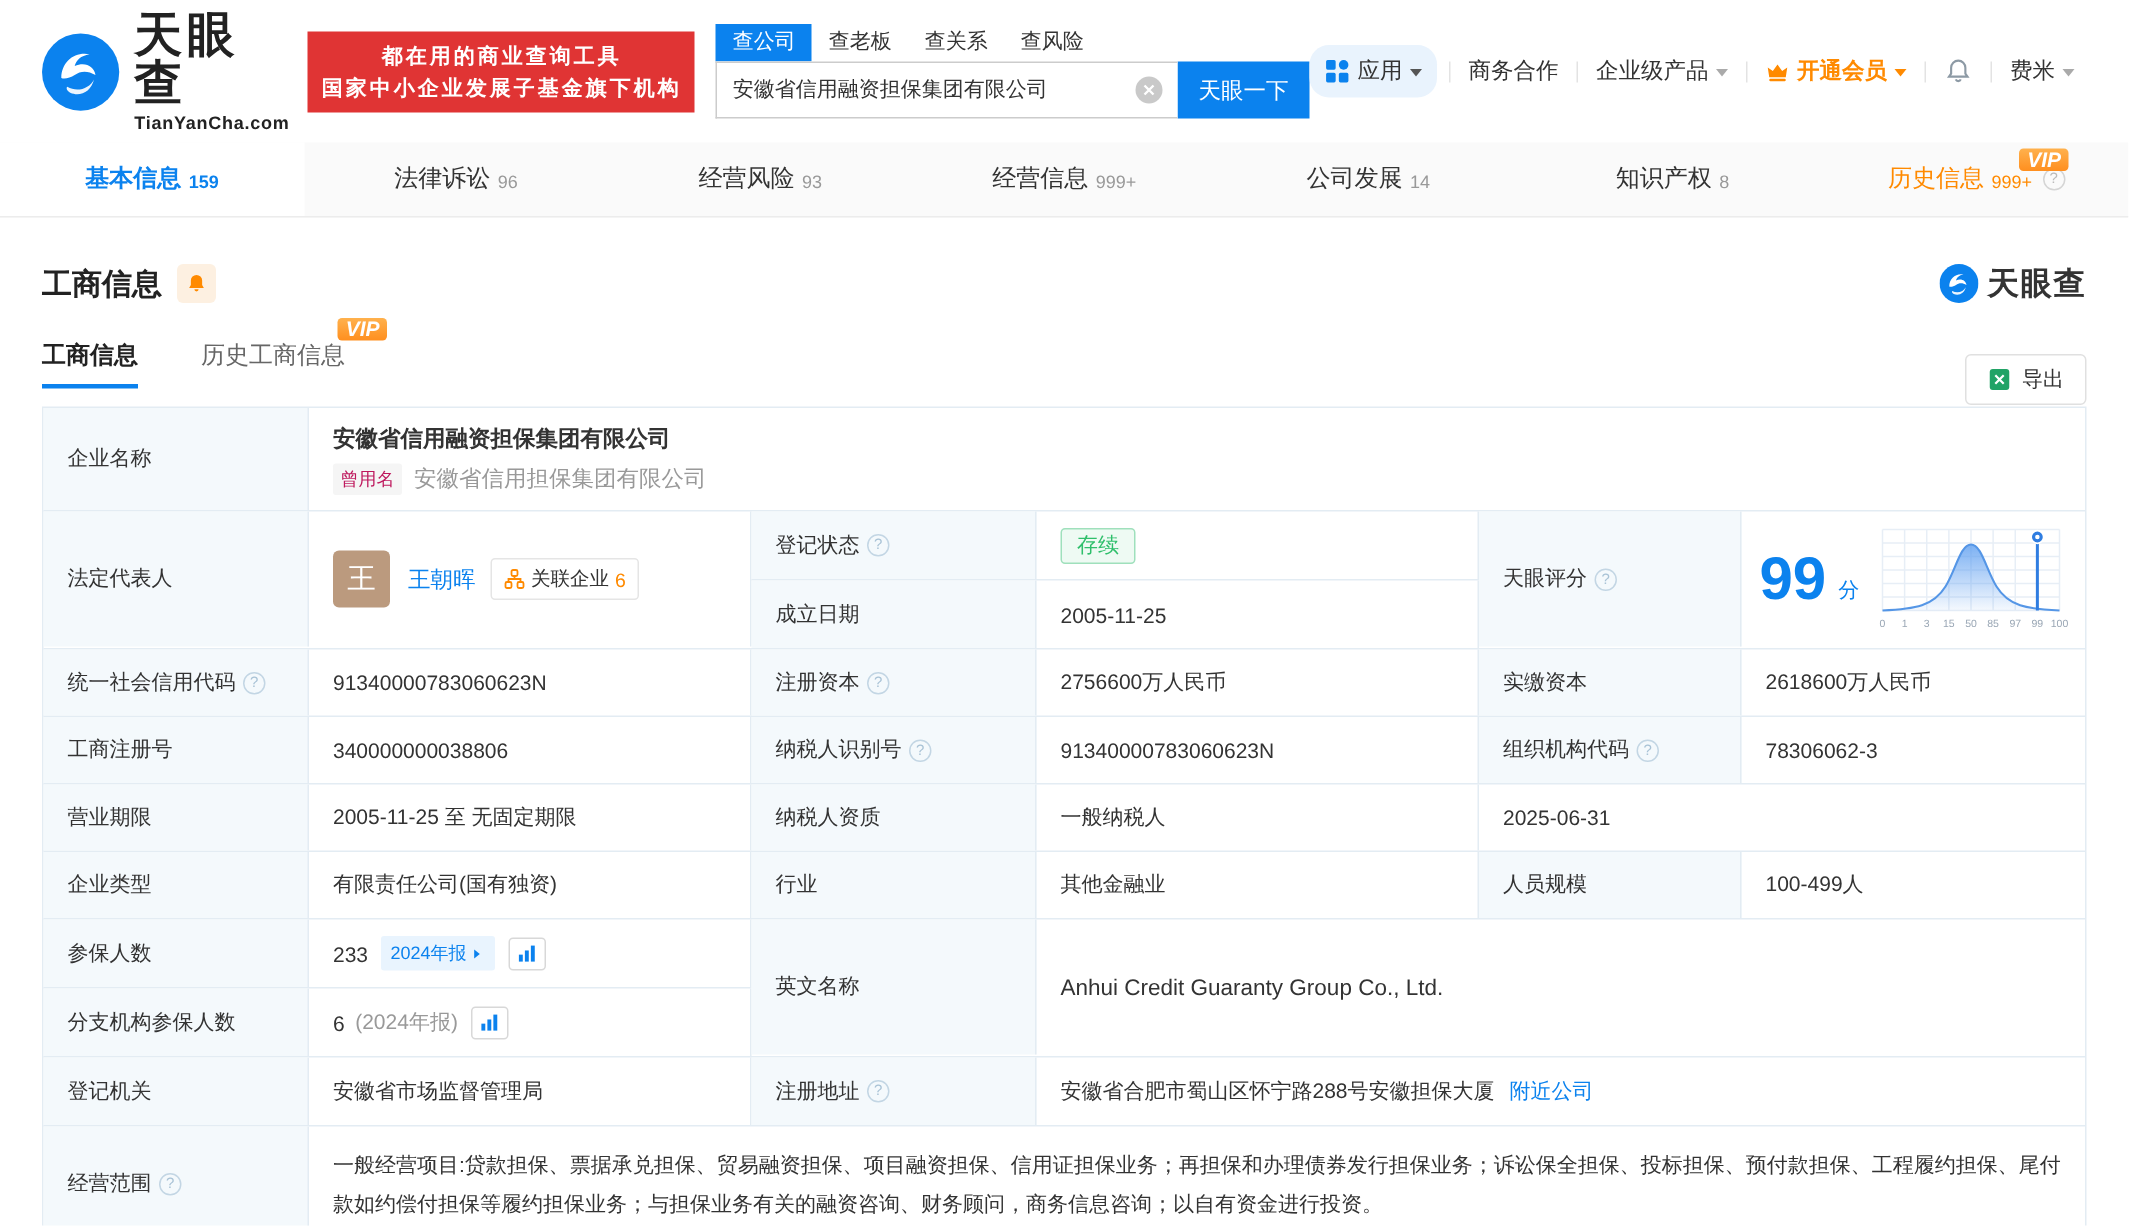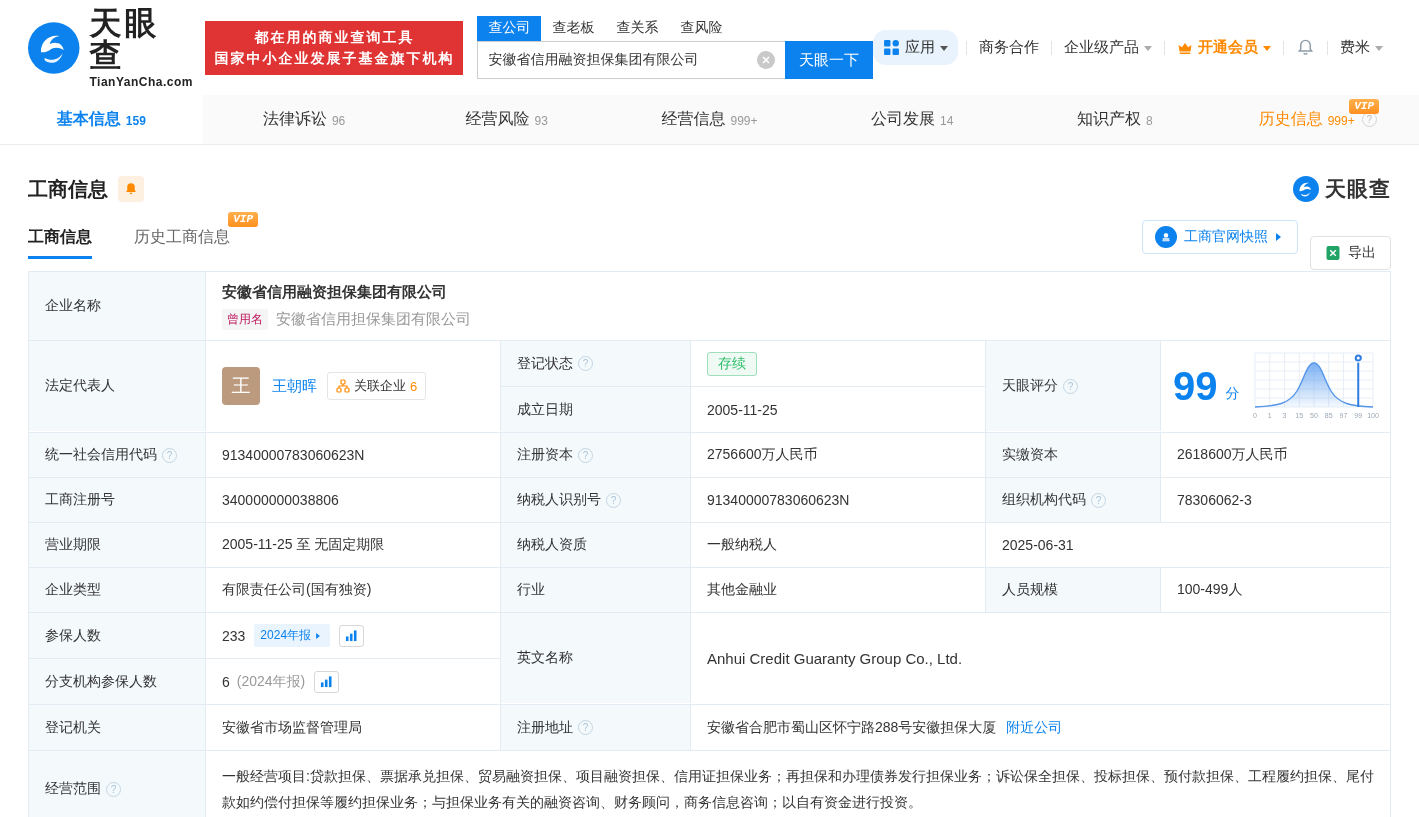--- a/index.html
+++ b/index.html
@@ -31,21 +31,21 @@
   .caret.orange { border-top-color:#ff8a00; }
 
   
   .tab-bar { height:50px; background:#fafafa; border-bottom:1px solid #ececec; display:flex; }
   .main-tab { flex:1; display:flex; align-items:center; justify-content:center; gap:5px; font-size:16px; color:#333; cursor:pointer; position:relative; }
   .main-tab .cnt { font-size:12px; color:#999; margin-top:3px; }
   .main-tab.active { background:#fff; color:#0b82ee; font-weight:bold; }
   .main-tab.active .cnt { color:#0b82ee; }
   .main-tab.orange { color:#ff8a00; }
   .main-tab.orange .cnt { color:#ff8a00; }
-  .vip-badge { background:linear-gradient(180deg,#ffb14d,#ff8f1f); color:#fff; font-size:11px; font-weight:bold; font-style:italic; padding:0 5px; height:15px; line-height:15px; border-radius:3px; display:inline-block;font-family:Liberation Mono, monospace; }
+  .vip-badge { background:linear-gradient(180deg,#ffb14d,#ff8f1f); color:#fff; font-size:14px; font-weight:bold; font-style:italic; padding:0 5px; height:15px; line-height:15px; border-radius:3px; display:inline-block; }
   .tab-vip { position:absolute; top:4px; right:40px; }
   .q-icon { width:15px; height:15px; border:1px solid #c3d6e4; border-radius:50%; color:#a9c3d6; font-size:10px; display:inline-flex; align-items:center; justify-content:center; flex:none; cursor:pointer; font-style:normal; font-weight:normal; }
   .q-icon::after { content:"?"; }
   .q-icon.gray { border-color:#d5d5d5; color:#bbb; margin-left:2px; }
 
   
   .content { padding:0 28px; background:#fff; }
   .section-head { margin-top:30px; display:flex; align-items:center; height:28px; }
   .section-title { font-size:20px; font-weight:bold; color:#222; }
   .bell-badge { margin-left:10px; width:26px; height:26px; background:#fdf0e1; border-radius:4px; display:flex; align-items:center; justify-content:center; cursor:pointer; }
@@ -236,31 +236,20 @@
 
   <div class="subtab-row">
     <div class="subtab active">
       <span>工商信息</span>
     </div>
     <div class="subtab">
       <span>历史工商信息</span>
       <span class="vip-badge subtab-vip">VIP</span>
     </div>
     <div class="actions">
-      <button class="btn-snapshot">
-        <span class="stamp-circle">
-          <svg width="12" height="12" viewBox="0 0 16 16" fill="#fff">
-            <path d="M8 2.5c1.7 0 3 1.3 3 3 0 1.3-.9 1.8-.9 3H5.9c0-1.2-.9-1.7-.9-3 0-1.7 1.3-3 3-3z"></path>
-            <rect x="3.5" y="9.5" width="9" height="2" rx="0.5"></rect>
-              <rect x="3" y="12.2" width="10" height="1.3" rx="0.5"></rect>
-          </svg>
-        </span>
-        <span>工商官网快照</span>
-        <span class="arrow-r"></span>
-      </button>
       <button class="btn-export">
         <svg width="16" height="16" viewBox="0 0 16 16">
           <rect x="1.5" y="1" width="13" height="14" rx="2" fill="#21a366"></rect>
           <path d="M5.2 5.2l5.6 5.6M10.8 5.2l-5.6 5.6" stroke="#fff" stroke-width="1.5"></path>
         </svg>
         <span>导出</span>
       </button>
     </div>
   </div>
 

